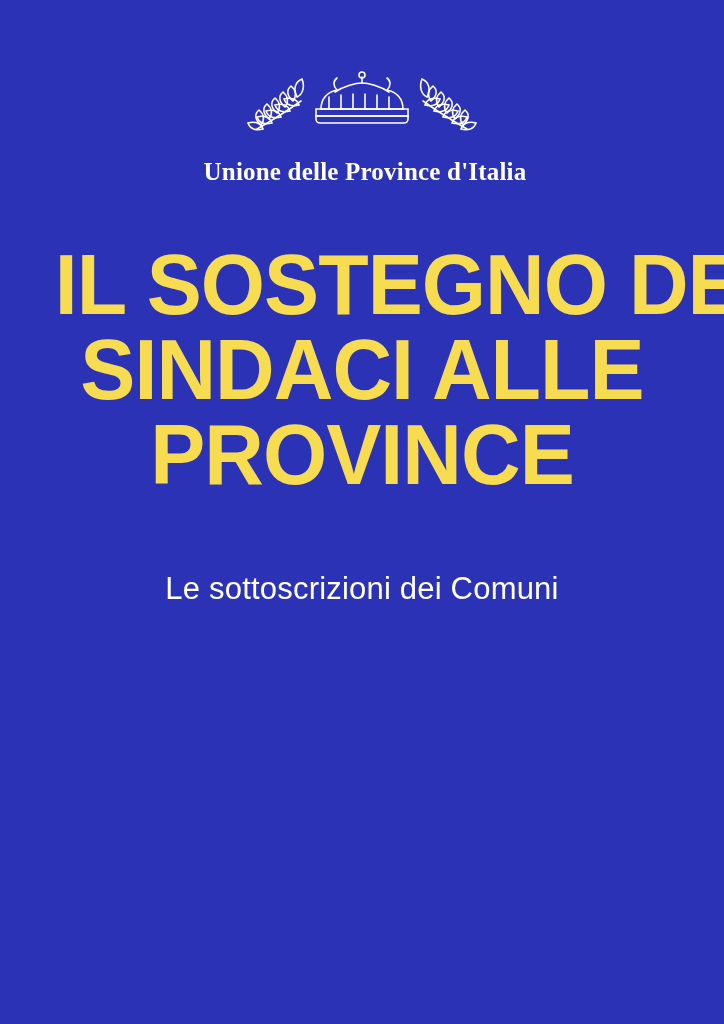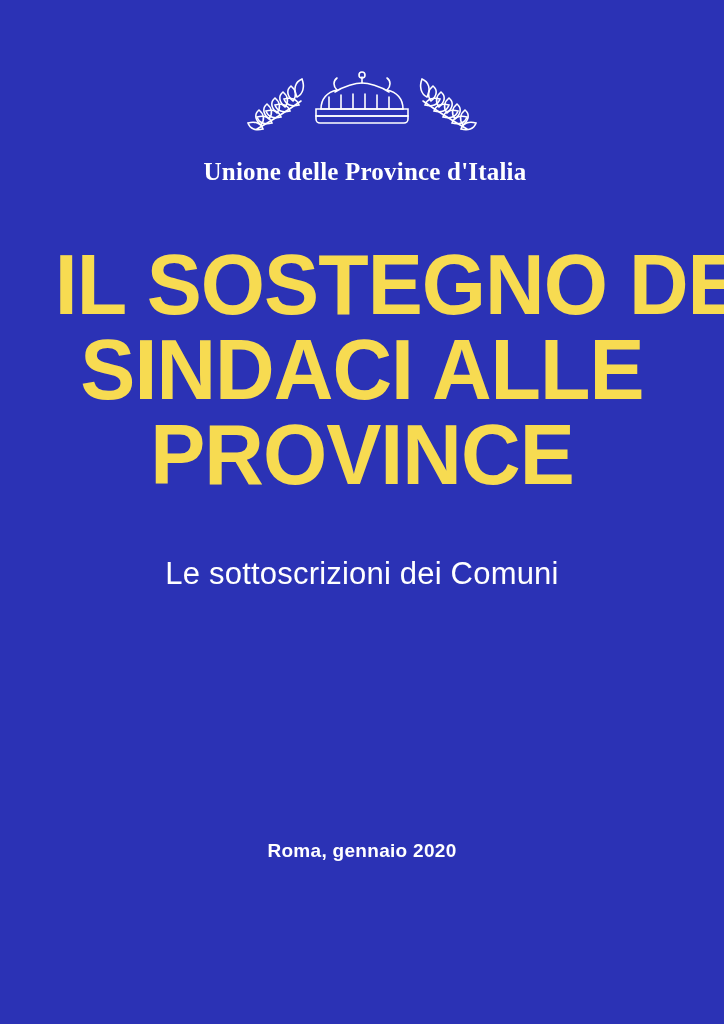--- a/index.html
+++ b/index.html
@@ -66,21 +66,21 @@
     transform: scaleX(0.96);
     transform-origin: center top;
   }
   .title-line {
     display: block;
     white-space: nowrap;
   }
 
   
   .subtitle {
-    margin-top: 59px;
+    margin-top: 74px;
     color: #ffffff;
     font-family: "Liberation Sans", sans-serif;
     font-size: 31px;
     font-weight: 400;
     letter-spacing: 0.2px;
     text-align: center;
   }
 
   
   .date-line {
@@ -147,15 +147,14 @@
   <div class="org-name">Unione delle Province d'Italia</div>
 
   <div class="title-block">
     <span class="title-line">IL SOSTEGNO DEI</span>
     <span class="title-line">SINDACI ALLE</span>
     <span class="title-line">PROVINCE</span>
   </div>
 
   <div class="subtitle">Le sottoscrizioni dei Comuni</div>
 
-  <div class="date-line">Roma, gennaio 2020</div>
 
 </div>
 
 </body></html>

